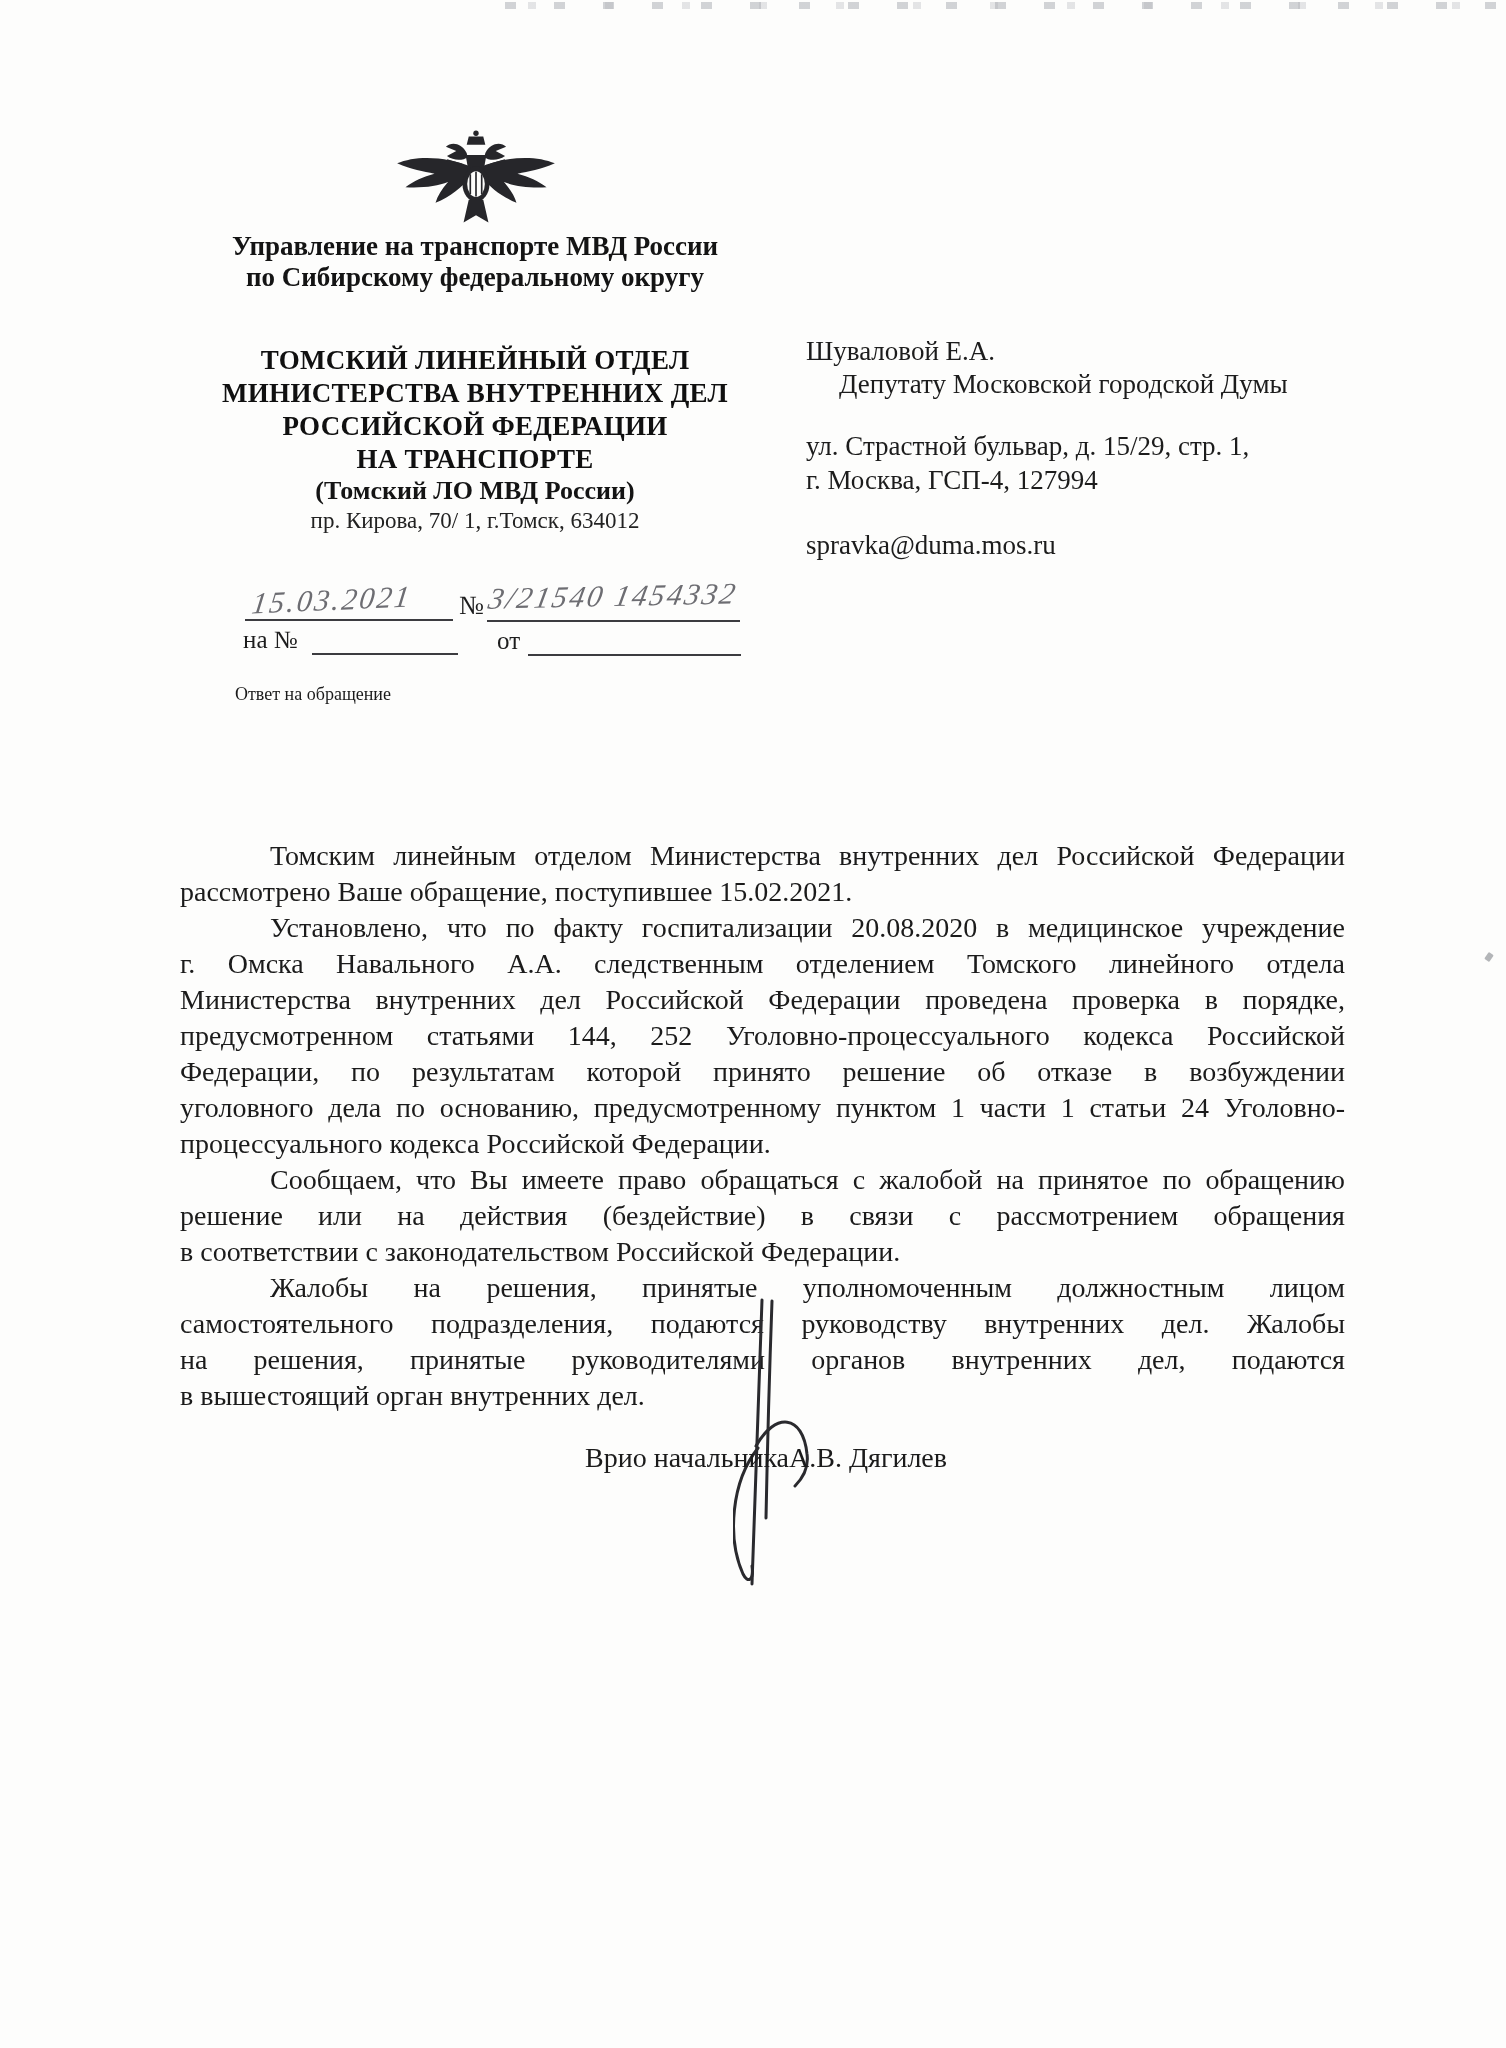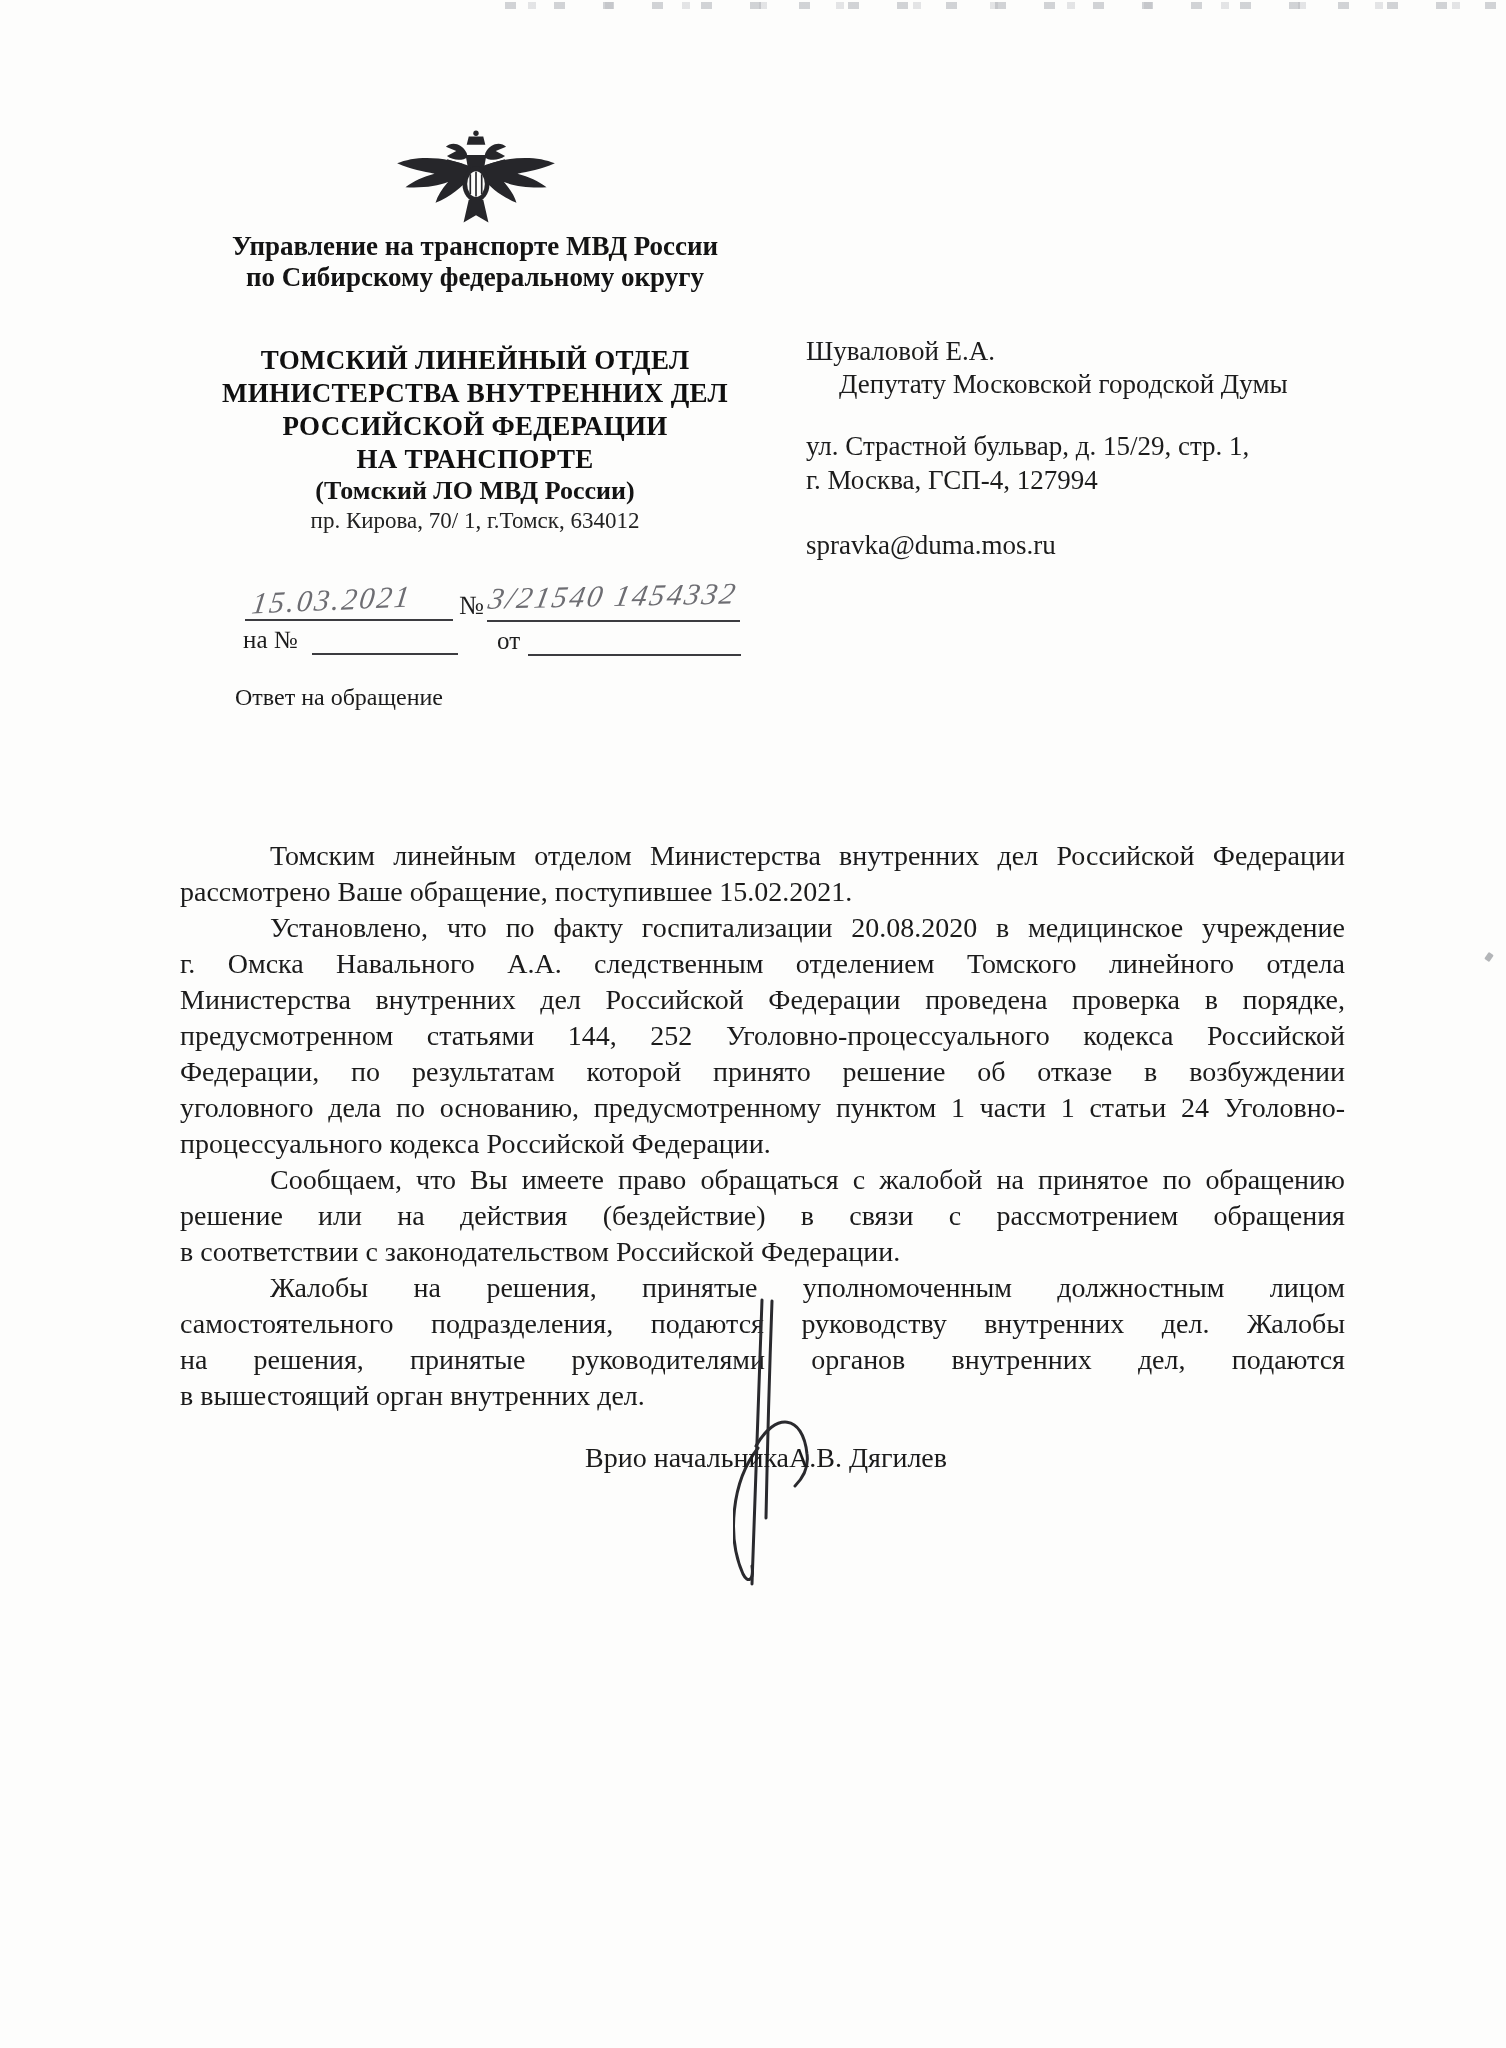--- a/index.html
+++ b/index.html
@@ -54,21 +54,21 @@
   .hw-num{left:489px;top:579px;font-size:30px;transform:rotate(-1.2deg) skewX(-12deg);}
   .rule{position:absolute;height:2px;background:#3c3c40;}
   .rule-date{left:245px;top:619px;width:208px;}
   .rule-num{left:487px;top:620px;width:253px;}
   .rule-onno{left:312px;top:653px;width:146px;}
   .rule-ot{left:528px;top:654px;width:213px;}
   .ref-label{position:absolute;font-size:25px;color:#1d1d1d;white-space:nowrap;}
   .lbl-no{left:459px;top:591px;font-size:26px;}
   .lbl-onno{left:243px;top:626px;}
   .lbl-ot{left:497px;top:627px;}
-  .subject{position:absolute;left:235px;top:684px;font-size:24px;color:#1b1b1b;white-space:nowrap;}
+  .subject{position:absolute;left:235px;top:684px;font-size:18px;color:#1b1b1b;white-space:nowrap;}
 
   .salutation{
     position:absolute;left:180px;top:769px;width:1165px;
     text-align:center;padding-left:40px;box-sizing:border-box;
     font-size:28px;color:#1a1a1a;
   }
   .bodytext{
     position:absolute;left:180px;top:838px;width:1165px;
     font-size:28px;line-height:36px;color:#1b1b1b;
   }

